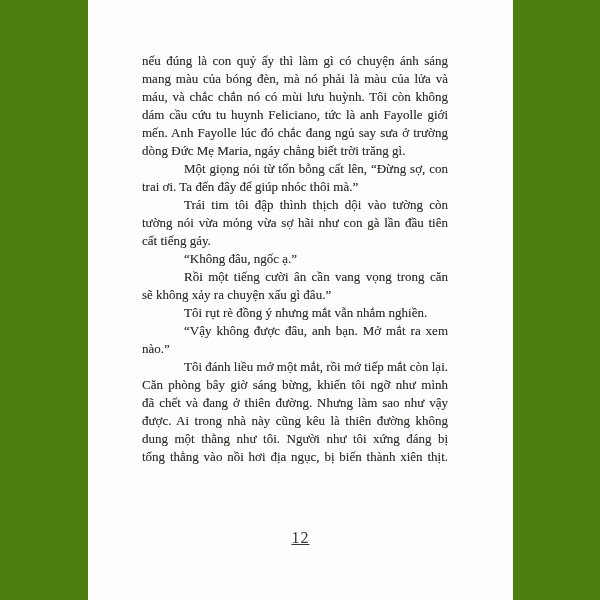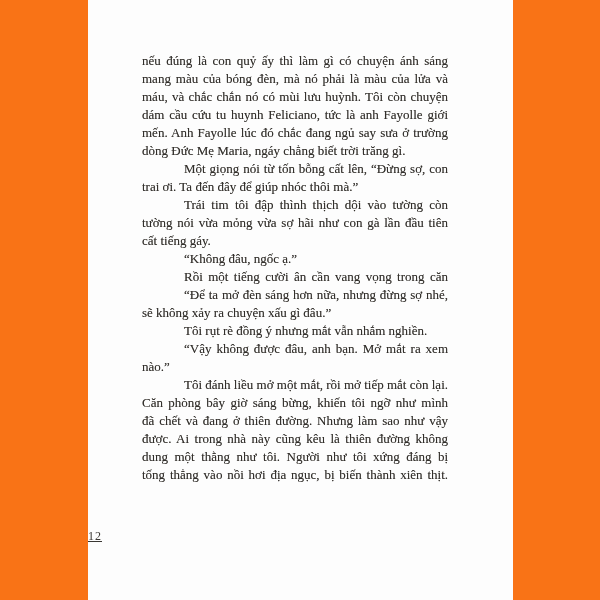--- a/index.html
+++ b/index.html
@@ -7,21 +7,21 @@
     padding: 0;
     width: 600px;
     height: 600px;
     overflow: hidden;
     font-family: "Liberation Serif", "DejaVu Serif", serif;
   }
   .stage {
     position: relative;
     width: 600px;
     height: 600px;
-    background: #f97316;
+    background: #4d7c0f;
   }
   .page {
     position: absolute;
     left: 88px;
     top: 0;
     width: 425px;
     height: 600px;
     background: #fdfdfd;
   }
   .text-block {
@@ -49,37 +49,38 @@
     text-align-last: left;
   }
   .line.indent {
     text-indent: 42px;
   }
   .page-number {
     position: absolute;
     left: 0;
     top: 529px;
     width: 100%;
-    font-size: 12px;
+    text-align: center;
+    font-size: 16px;
     color: #3a3733;
     letter-spacing: 1px;
     text-decoration: underline;
   }
 </style>
 </head>
 <body>
 
 <div class="stage">
   <div class="page">
     <div class="text-block">
 
       <div class="para">
         <div class="line">nếu đúng là con quỷ ấy thì làm gì có chuyện ánh sáng</div>
         <div class="line">mang màu của bóng đèn, mà nó phải là màu của lửa và</div>
-        <div class="line">máu, và chắc chắn nó có mùi lưu huỳnh. Tôi còn chuyện</div>
+        <div class="line">máu, và chắc chắn nó có mùi lưu huỳnh. Tôi còn không</div>
         <div class="line">dám cầu cứu tu huynh Feliciano, tức là anh Fayolle giới</div>
         <div class="line">mến. Anh Fayolle lúc đó chắc đang ngủ say sưa ở trường</div>
         <div class="line end">dòng Đức Mẹ Maria, ngáy chẳng biết trời trăng gì.</div>
       </div>
 
       <div class="para">
         <div class="line indent">Một giọng nói từ tốn bỗng cất lên, “Đừng sợ, con</div>
         <div class="line end">trai ơi. Ta đến đây để giúp nhóc thôi mà.”</div>
       </div>
 
@@ -92,21 +93,20 @@
 
       <div class="para">
         <div class="line indent end">“Không đâu, ngốc ạ.”</div>
       </div>
 
       <div class="para">
         <div class="line indent">Rồi một tiếng cười ân cần vang vọng trong căn</div>
       </div>
 
       <div class="para">
-        <div class="line indent">“Để ta mở đèn sáng hơn nữa, nhưng đừng sợ nhé,</div>
         <div class="line end">sẽ không xảy ra chuyện xấu gì đâu.”</div>
       </div>
 
       <div class="para">
         <div class="line indent end">Tôi rụt rè đồng ý nhưng mắt vẫn nhắm nghiền.</div>
       </div>
 
       <div class="para">
         <div class="line indent">“Vậy không được đâu, anh bạn. Mở mắt ra xem</div>
         <div class="line end">nào.”</div>

